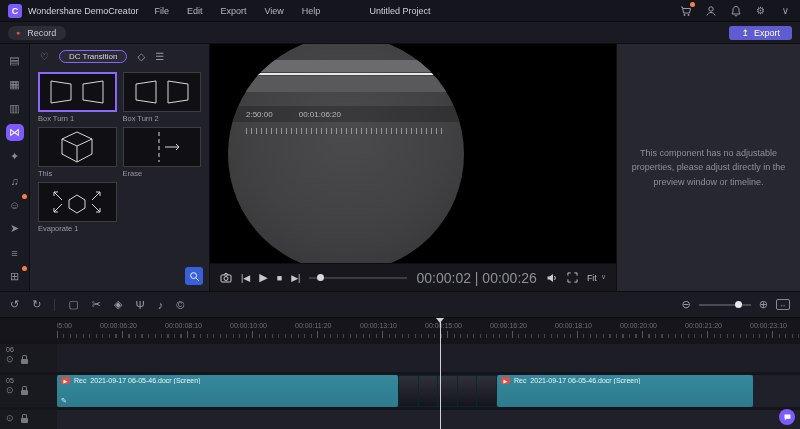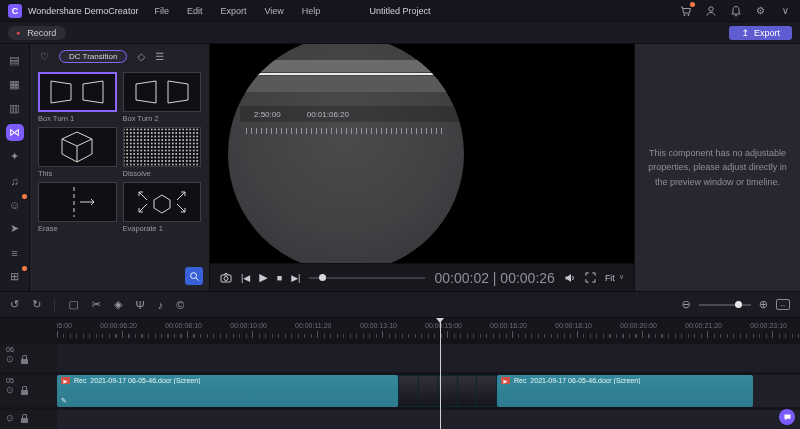--- a/index.html
+++ b/index.html
@@ -49,38 +49,38 @@
 
   
   .preview-col { flex:1; display:flex; flex-direction:column; background:#101015; min-width:0; }
   .stage { flex:1; background:#000; position:relative; overflow:hidden; }
   .lens { position:absolute; left:18px; top:-8px; width:236px; height:236px; border-radius:50%; overflow:hidden;
           background:radial-gradient(circle at 50% 40%, #4b4b4e 0%, #414144 55%, #323236 100%); }
   .lens-band1 { position:absolute; top:24px; left:0; right:0; height:12px; background:#6b6b6d; }
   .lens-line { position:absolute; top:37px; left:0; right:0; height:2px; background:#e8e8e8; }
   .lens-line .dot { position:absolute; left:26px; top:-2px; width:5px; height:5px; border-radius:50%; background:#fff; }
   .lens-band2 { position:absolute; top:40px; left:0; right:0; height:16px; background:#59595c; }
-  .lens-times { position:absolute; top:70px; left:12px; right:0; height:16px; background:rgba(0,0,0,.22); display:flex; align-items:center; }
+  .lens-times { position:absolute; top:70px; left:4px; right:0; height:16px; background:rgba(0,0,0,.22); display:flex; align-items:center; }
   .lens-times span { font-size:8px; color:#b9b9bd; }
   .lens-t1 { margin-left:14px; }
   .lens-t2 { margin-left:26px; }
   .lens-ticks { position:absolute; top:92px; left:18px; right:18px; height:6px;
                 background:repeating-linear-gradient(90deg, #98989c 0 1px, transparent 1px 5px); }
 
   .transport { height:28px; background:#17171d; border-top:1px solid #0d0d12; display:flex; align-items:center; padding:0 10px; gap:9px; color:#c9c9d1; }
   .tr-btn { font-size:9px; color:#c9c9d1; white-space:nowrap; }
   .tr-play { font-size:11px; }
   .tr-slider { flex:1; max-width:148px; height:2px; background:#3c3c45; position:relative; }
   .tr-knob { position:absolute; left:8%; top:-3px; width:7px; height:7px; border-radius:50%; background:#d8d8dd; }
   .tr-time { font-size:14px; color:#8f8f99; white-space:nowrap; }
   .tr-fit { display:flex; gap:4px; font-size:9px; color:#b8b8c2; }
   .tr-caret { font-size:7px; color:#8f8f99; }
 
   
-  .props { width:166px; background:#272730; border-left:1px solid #0d0d12; display:flex; align-items:center; }
+  .props { width:184px; background:#272730; border-left:1px solid #0d0d12; display:flex; align-items:center; }
   .props p { font-size:9px; color:#8f8f98; line-height:1.6; text-align:center; padding:0 13px; }
 
   
   .tl-toolbar { height:27px; background:#1b1b23; border-top:1px solid #0d0d12; border-bottom:1px solid #0d0d12; display:flex; align-items:center; padding:0 10px; }
   .tlt-left { display:flex; align-items:center; gap:13px; color:#9a9aa3; font-size:11px; }
   .tlt-left .sep { width:1px; height:12px; background:#32323c; }
   .tlt-right { margin-left:auto; display:flex; align-items:center; gap:8px; color:#9a9aa3; font-size:11px; }
   .zoom-slider { width:52px; height:2px; background:#4a4a52; position:relative; }
   .zoom-knob { position:absolute; left:70%; top:-3px; width:7px; height:7px; border-radius:50%; background:#e8e8ea; }
   .fit-range { width:14px; height:11px; border:1px solid #8a8a94; border-radius:2px; font-size:7px; display:flex; align-items:center; justify-content:center; }
@@ -245,26 +245,20 @@
 
         <div class="lib-item">
           <div class="thumb">
             <svg class="ic" width="70" height="36" viewBox="0 0 70 36">
                 <path d="M35 3l15 7v15l-15 8-15-8V10zM20 10l15 7 15-7M35 17v16" fill="none" stroke="#d8d8d8" stroke-width="1"></path>
               </svg>
           </div>
           <div class="lib-label">This</div>
         </div>
 
-        <div class="lib-item">
-          <div class="thumb">
-              <div class="thumb-dots"></div>
-            </div>
-          <div class="lib-label">Dissolve</div>
-        </div>
 
         <div class="lib-item">
           <div class="thumb">
             <svg class="ic" width="70" height="36" viewBox="0 0 70 36">
                 <path d="M32 3v30" stroke="#d8d8d8" stroke-width="1" stroke-dasharray="4 3" fill="none"></path>
                 <path d="M38 18h14M49 15l3 3-3 3" fill="none" stroke="#d8d8d8" stroke-width="1"></path>
               </svg>
           </div>
           <div class="lib-label">Erase</div>
         </div>

